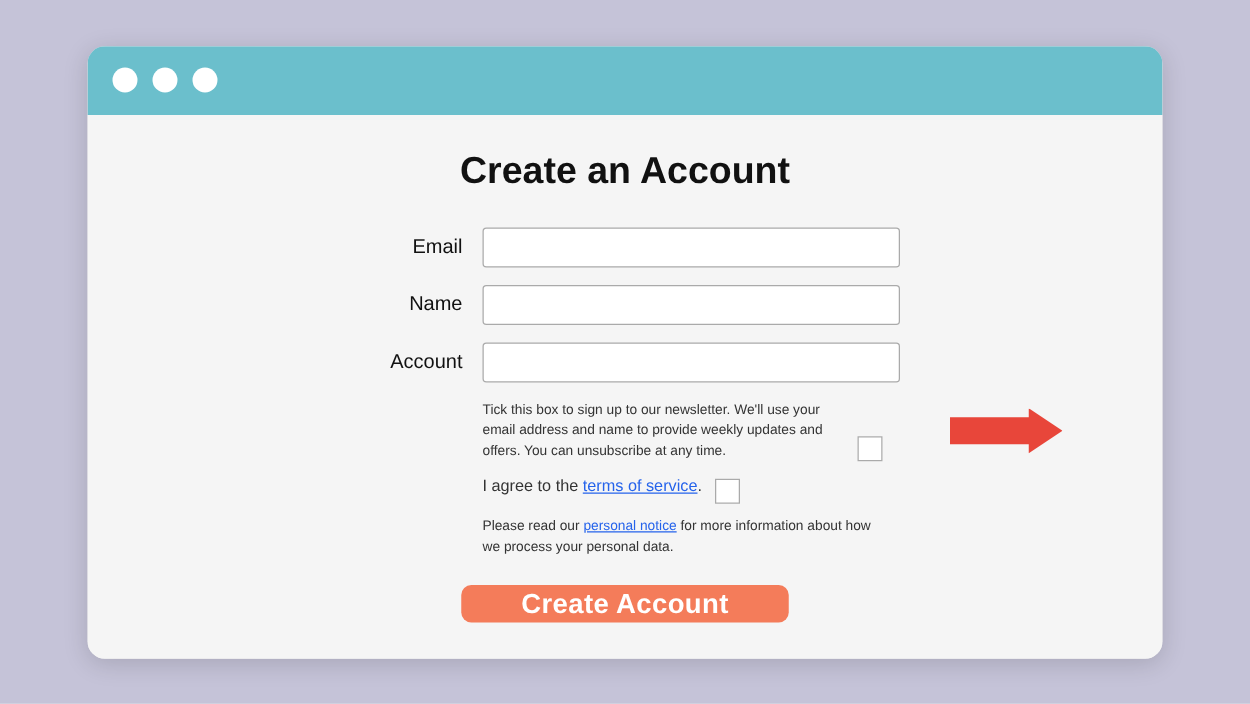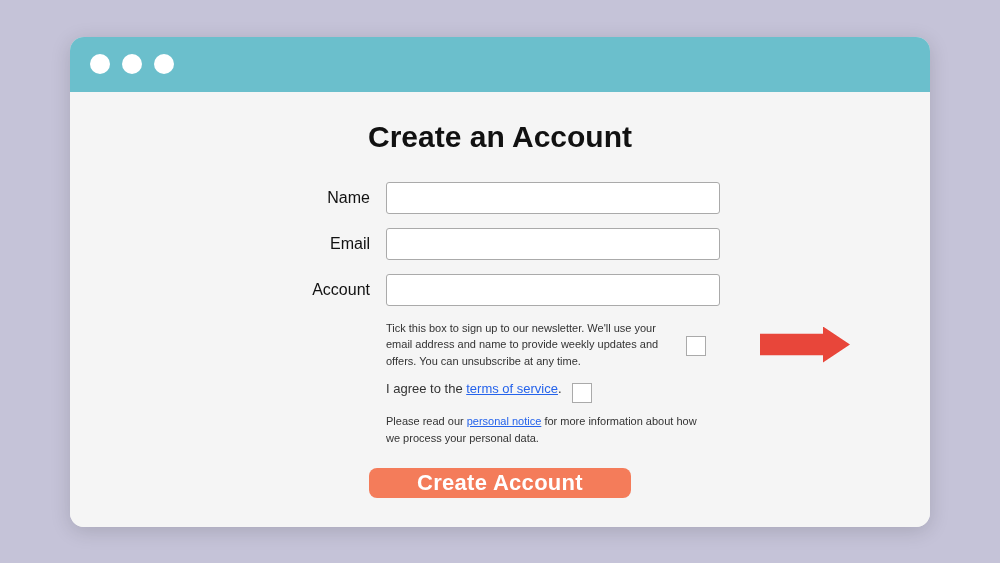--- a/index.html
+++ b/index.html
@@ -92,21 +92,21 @@
     }
 
     .checkbox-section {
       margin-left: 106px;
       margin-bottom: 14px;
       position: relative;
     }
 
     .newsletter-row {
       display: flex;
-      align-items: center;
+      align-items: flex-end;
       gap: 10px;
       margin-bottom: 12px;
       position: relative;
     }
 
     .newsletter-text {
       font-size: 11px;
       color: #333;
       line-height: 1.5;
       max-width: 290px;
@@ -187,27 +187,27 @@
   <div class="browser-titlebar">
     <div class="traffic-light"></div>
     <div class="traffic-light"></div>
     <div class="traffic-light"></div>
   </div>
   <div class="browser-content">
     <div class="form-container">
       <h1 class="form-title">Create an Account</h1>
 
       <div class="form-row">
+        <label class="form-label">Email</label>
+        <input class="form-input" type="email" style="">
+      </div>
+
+      <div class="form-row">
         <label class="form-label">Name</label>
         <input class="form-input" type="text" style="">
-      </div>
-
-      <div class="form-row">
-        <label class="form-label">Email</label>
-        <input class="form-input" type="email" style="">
       </div>
 
       <div class="form-row">
         <label class="form-label">Account</label>
         <input class="form-input" type="password" style="">
       </div>
 
       <div class="checkbox-section">
         <div class="newsletter-row">
           <span class="newsletter-text">Tick this box to sign up to our newsletter. We'll use your email address and name to provide weekly updates and offers. You can unsubscribe at any time.</span>

